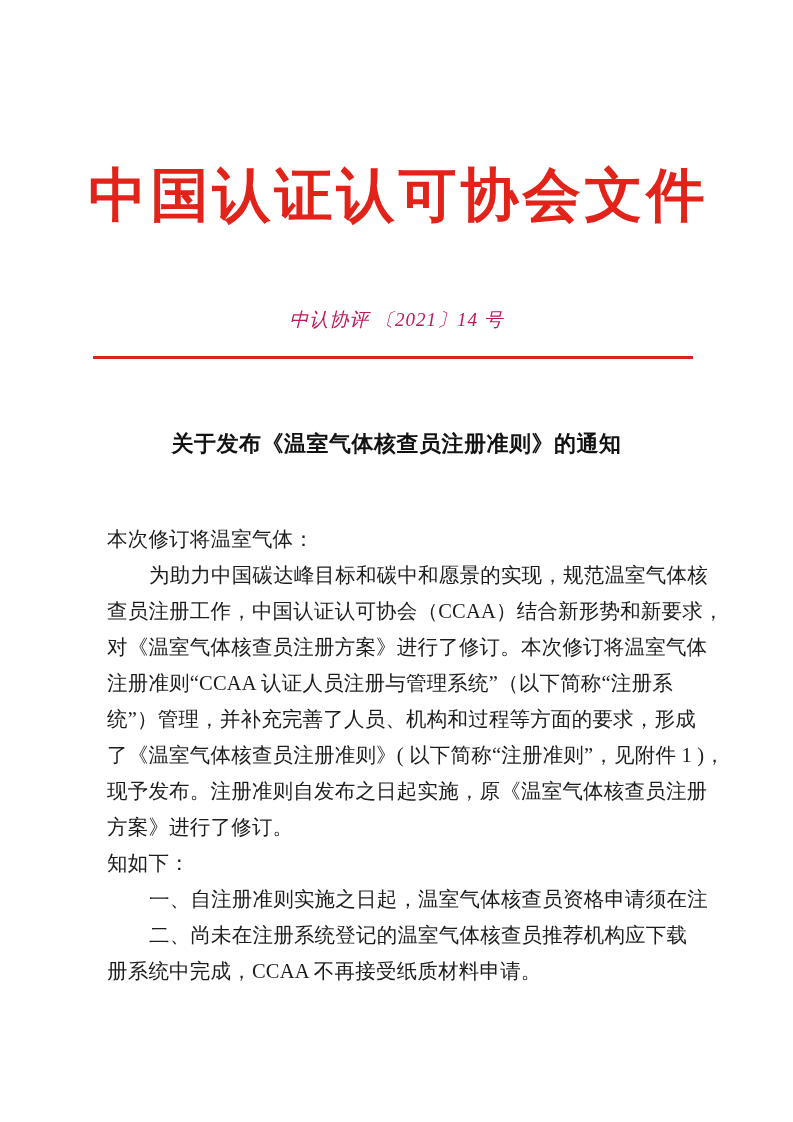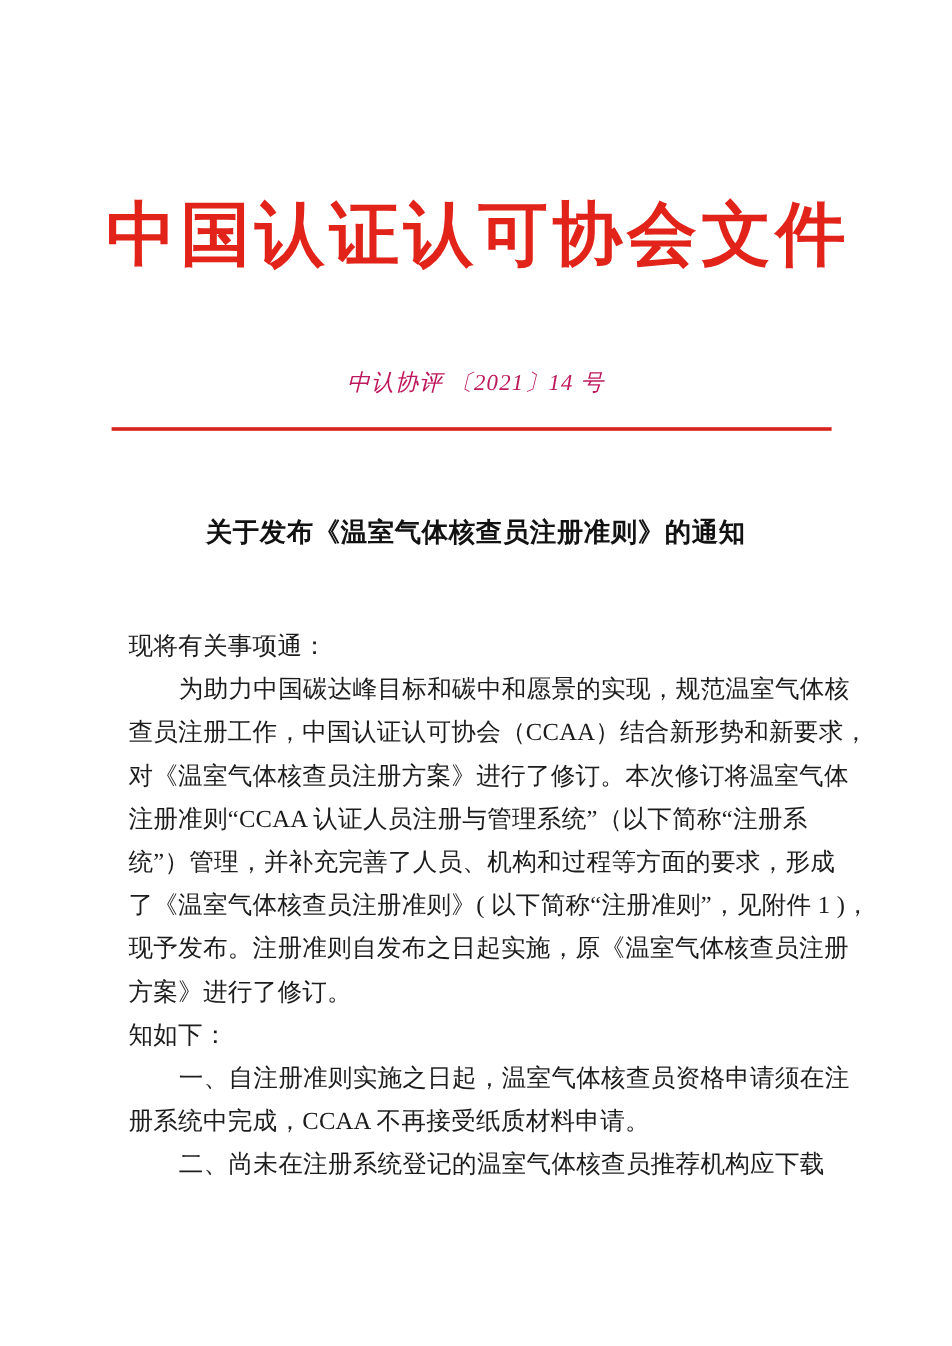--- a/index.html
+++ b/index.html
@@ -134,28 +134,28 @@
     <div class="doc-number">中认协评 〔2021〕14 号</div>
   </div>
 
   <div class="red-rule"></div>
 
   <div class="doc-heading-row">
     <div class="doc-heading">关于发布《温室气体核查员注册准则》的通知</div>
   </div>
 
   <div class="body-block">
-    <div class="body-line">现将有关事项通：</div>
+    <div class="body-line">本次修订将温室气体：</div>
     <div class="body-line indent">为助力中国碳达峰目标和碳中和愿景的实现，规范温室气体核</div>
     <div class="body-line">查员注册工作，中国认证认可协会（CCAA）结合新形势和新要求，</div>
     <div class="body-line">对《温室气体核查员注册方案》进行了修订。本次修订将温室气体</div>
     <div class="body-line">注册准则“CCAA 认证人员注册与管理系统”（以下简称“注册系</div>
     <div class="body-line">统”）管理，并补充完善了人员、机构和过程等方面的要求，形成</div>
     <div class="body-line">了《温室气体核查员注册准则》( 以下简称“注册准则”，见附件 1 )，</div>
     <div class="body-line">现予发布。注册准则自发布之日起实施，原《温室气体核查员注册</div>
     <div class="body-line">方案》进行了修订。</div>
     <div class="body-line">知如下：</div>
     <div class="body-line indent item-lead">一、自注册准则实施之日起，温室气体核查员资格申请须在注</div>
+    <div class="body-line indent item-lead">二、尚未在注册系统登记的温室气体核查员推荐机构应下载</div>
     <div class="body-line">册系统中完成，CCAA 不再接受纸质材料申请。</div>
-    <div class="body-line indent item-lead">二、尚未在注册系统登记的温室气体核查员推荐机构应下载</div>
   </div>
 
 </div>
 
 </body></html>

